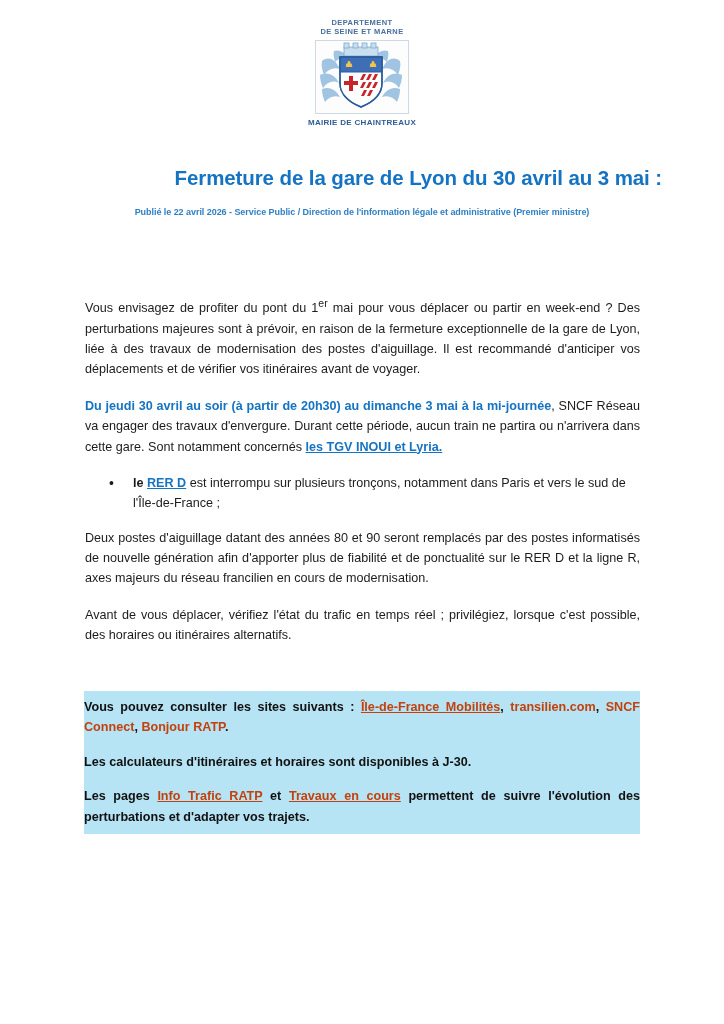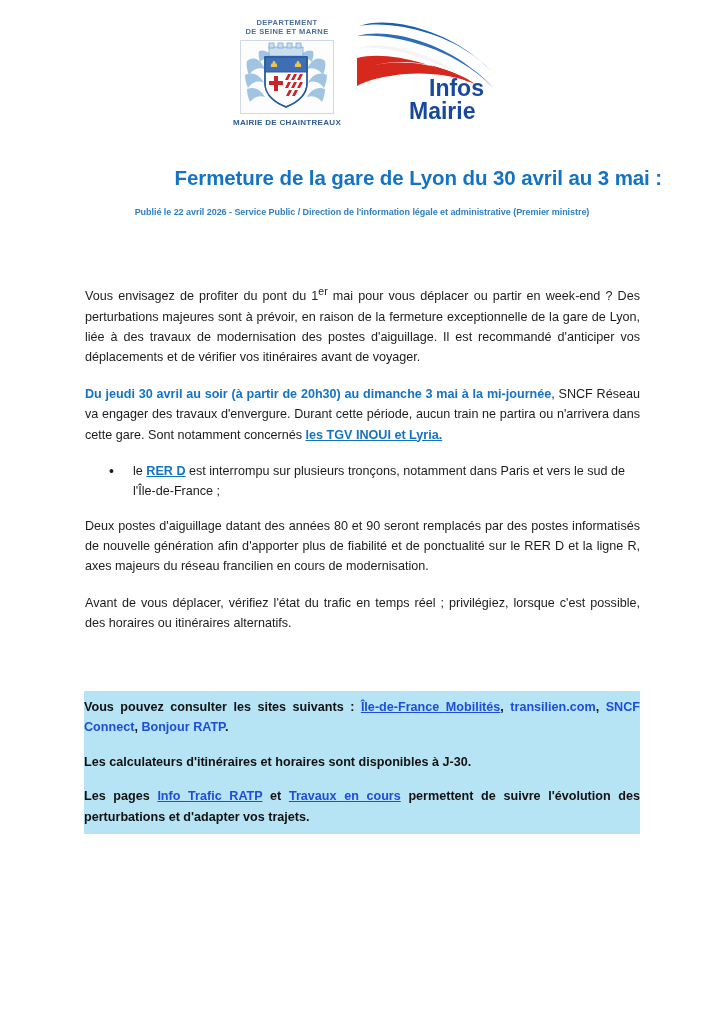--- a/index.html
+++ b/index.html
@@ -80,21 +80,21 @@
     font-size: 9px;
     font-weight: bold;
     letter-spacing: -0.05px;
   }
 
   
   .content {
     position: absolute;
     left: 85px;
     right: 84px;
-    top: 283px;
+    top: 295px;
   }
   p.body {
     margin: 0 0 16px 0;
     font-size: 12.6px;
     line-height: 1.62;
     text-align: justify;
     color: #1c1c1c;
   }
   p.body.tight { margin-bottom: 14px; }
   .blue-bold {
@@ -120,21 +120,21 @@
     color: #1c1c1c;
   }
   ul.lines li::before {
     content: "\2022";
     position: absolute;
     left: -24px;
     top: -1px;
     font-size: 14px;
     color: #1c1c1c;
   }
-  .bold { font-weight: normal; }
+  .bold { font-weight: bold; }
 
   
   .highlight {
     position: absolute;
     left: 84px;
     top: 691px;
     width: 556px;
     background: #b7e4f4;
     padding: 6px 0 7px 0;
     box-sizing: border-box;
@@ -142,21 +142,21 @@
   .highlight p {
     margin: 0 0 14px 0;
     font-size: 12.6px;
     line-height: 1.62;
     font-weight: bold;
     color: #111111;
     text-align: justify;
   }
   .highlight p:last-child { margin-bottom: 0; }
   .highlight a {
-    color: #1d4ed8;
+    color: #c2410c;
     font-weight: bold;
     text-decoration: underline;
   }
   .highlight a.nounder { text-decoration: none; }
 </style>
 </head>
 <body>
 
 <div class="header">
 
@@ -206,33 +206,20 @@
           <path d="M47 33 h3 l-3 6 h-3 z M53 33 h3 l-3 6 h-3 z M59 33 h3 l-3 6 h-3 z"></path>
           <path d="M47 41 h3 l-3 6 h-3 z M53 41 h3 l-3 6 h-3 z M59 41 h3 l-3 6 h-3 z"></path>
           <path d="M48 49 h3 l-3 6 h-3 z M54 49 h3 l-3 6 h-3 z"></path>
         </g>
         <path d="M24 16 L66 16 L66 42 C66 55 55 62 45 66 C35 62 24 55 24 42 Z" fill="none" stroke="#2a5d9e" stroke-width="1.4"></path>
       </svg>
     </div>
     <div class="crest-bottom-text">MAIRIE DE CHAINTREAUX</div>
   </div>
 
-  <div class="infos-block">
-    <svg class="infos-svg" width="140" height="108" viewBox="0 0 140 108" aria-hidden="true">
-      <g>
-        <path d="M2 8 C30 -2 78 10 112 34 C126 44 134 52 138 58 C128 44 104 26 74 16 C50 8 22 4 2 8 Z" fill="#1a5fb4"></path>
-        <path d="M0 18 C28 10 74 22 106 44 C120 54 130 62 136 70 C124 56 98 38 68 28 C44 20 18 16 0 18 Z" fill="#1a5fb4" opacity="0.92"></path>
-        <path d="M0 30 C26 22 70 34 100 54 C114 64 124 72 130 80 C118 66 94 50 64 40 C40 32 16 28 0 30 Z" fill="#f4f4f4"></path>
-        <path d="M0 40 C30 32 78 46 112 64 C96 52 70 44 44 44 C26 44 10 48 0 56 Z" fill="#d6281c"></path>
-        <path d="M0 52 C20 44 48 42 74 48 C96 53 110 60 118 66 C100 58 74 54 48 56 C28 58 10 62 0 68 Z" fill="#d6281c"></path>
-      </g>
-      <text x="72" y="78" font-family="Liberation Sans, sans-serif" font-size="23" font-weight="bold" fill="#17489e">Infos</text>
-      <text x="52" y="101" font-family="Liberation Sans, sans-serif" font-size="23" font-weight="bold" fill="#17489e">Mairie</text>
-    </svg>
-  </div>
 </div>
 
 <div class="title">
   <span>Fermeture de la gare de Lyon du 30 avril au 3 mai :</span><br>
 </div>
 <div class="byline">Publié le 22 avril 2026 - Service Public / Direction de l'information légale et administrative (Premier ministre)</div>
 
 <div class="content">
 
   <p class="body"><span>Vous envisagez de profiter du pont du 1</span><sup>er</sup><span> mai pour vous déplacer ou partir en week-end ? Des perturbations majeures sont à prévoir, en raison de la fermeture exceptionnelle de la gare de Lyon, liée à des travaux de modernisation des postes d'aiguillage. Il est recommandé d'anticiper vos déplacements et de vérifier vos itinéraires avant de voyager.</span></p>

